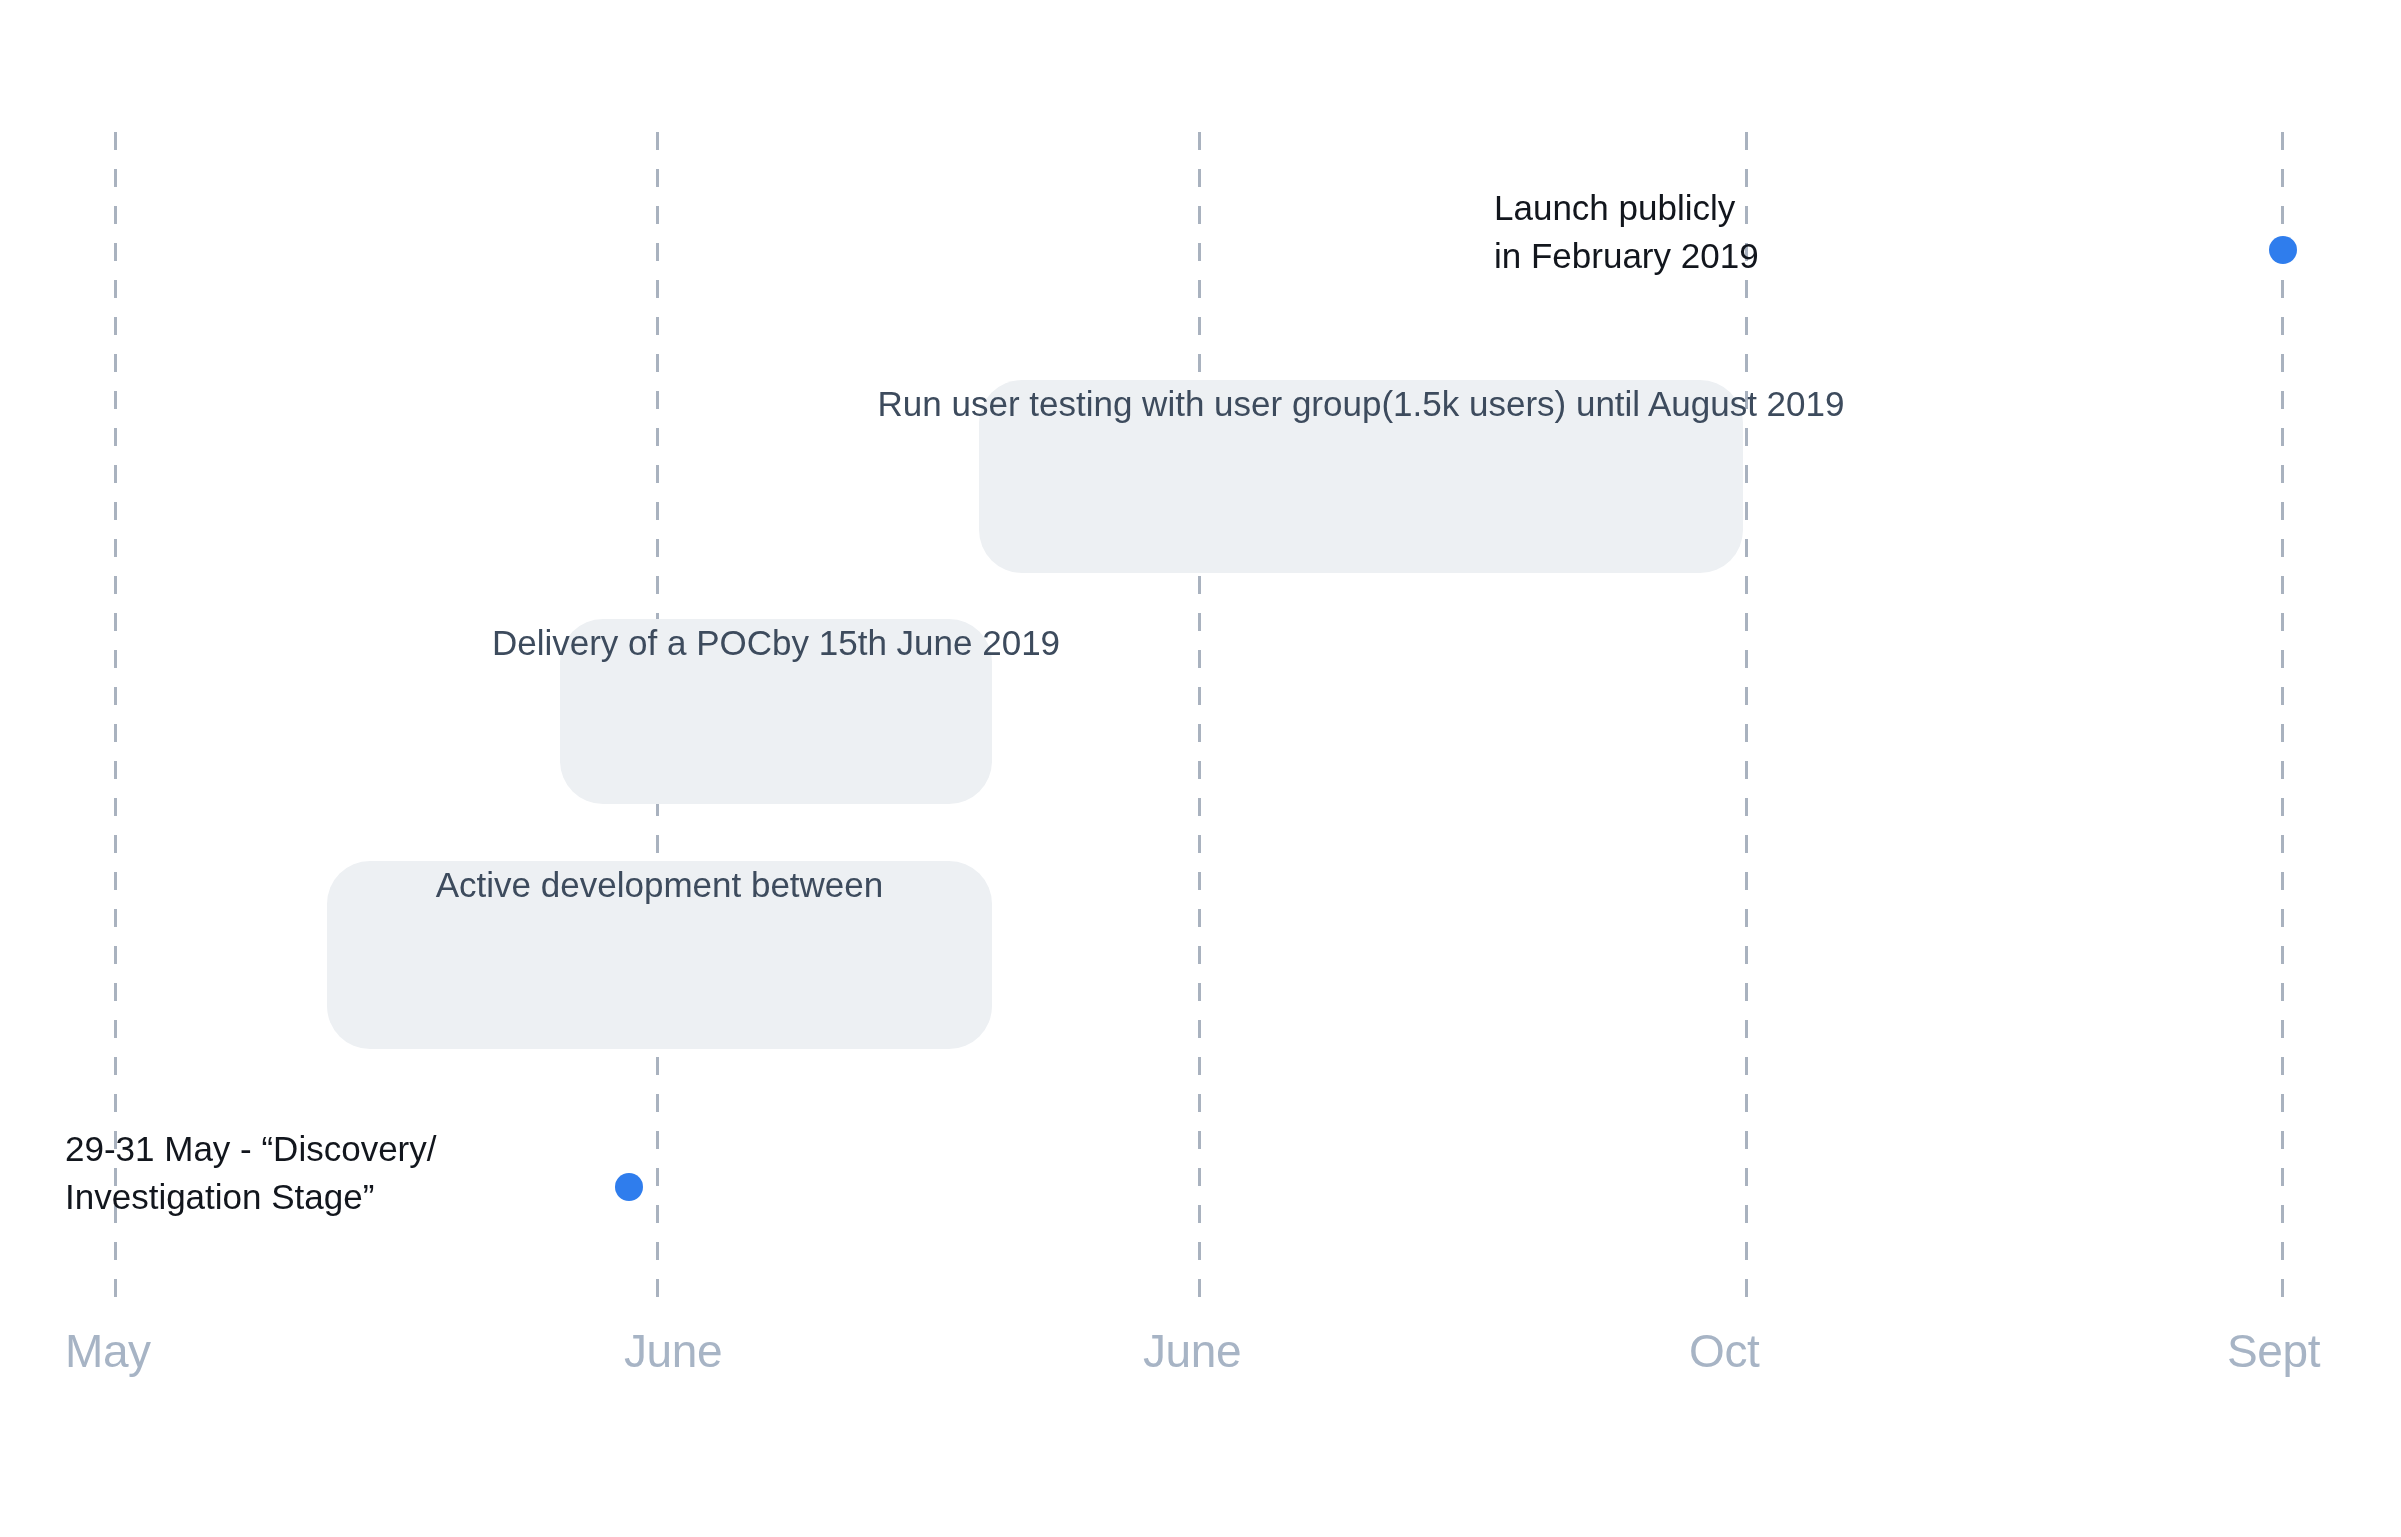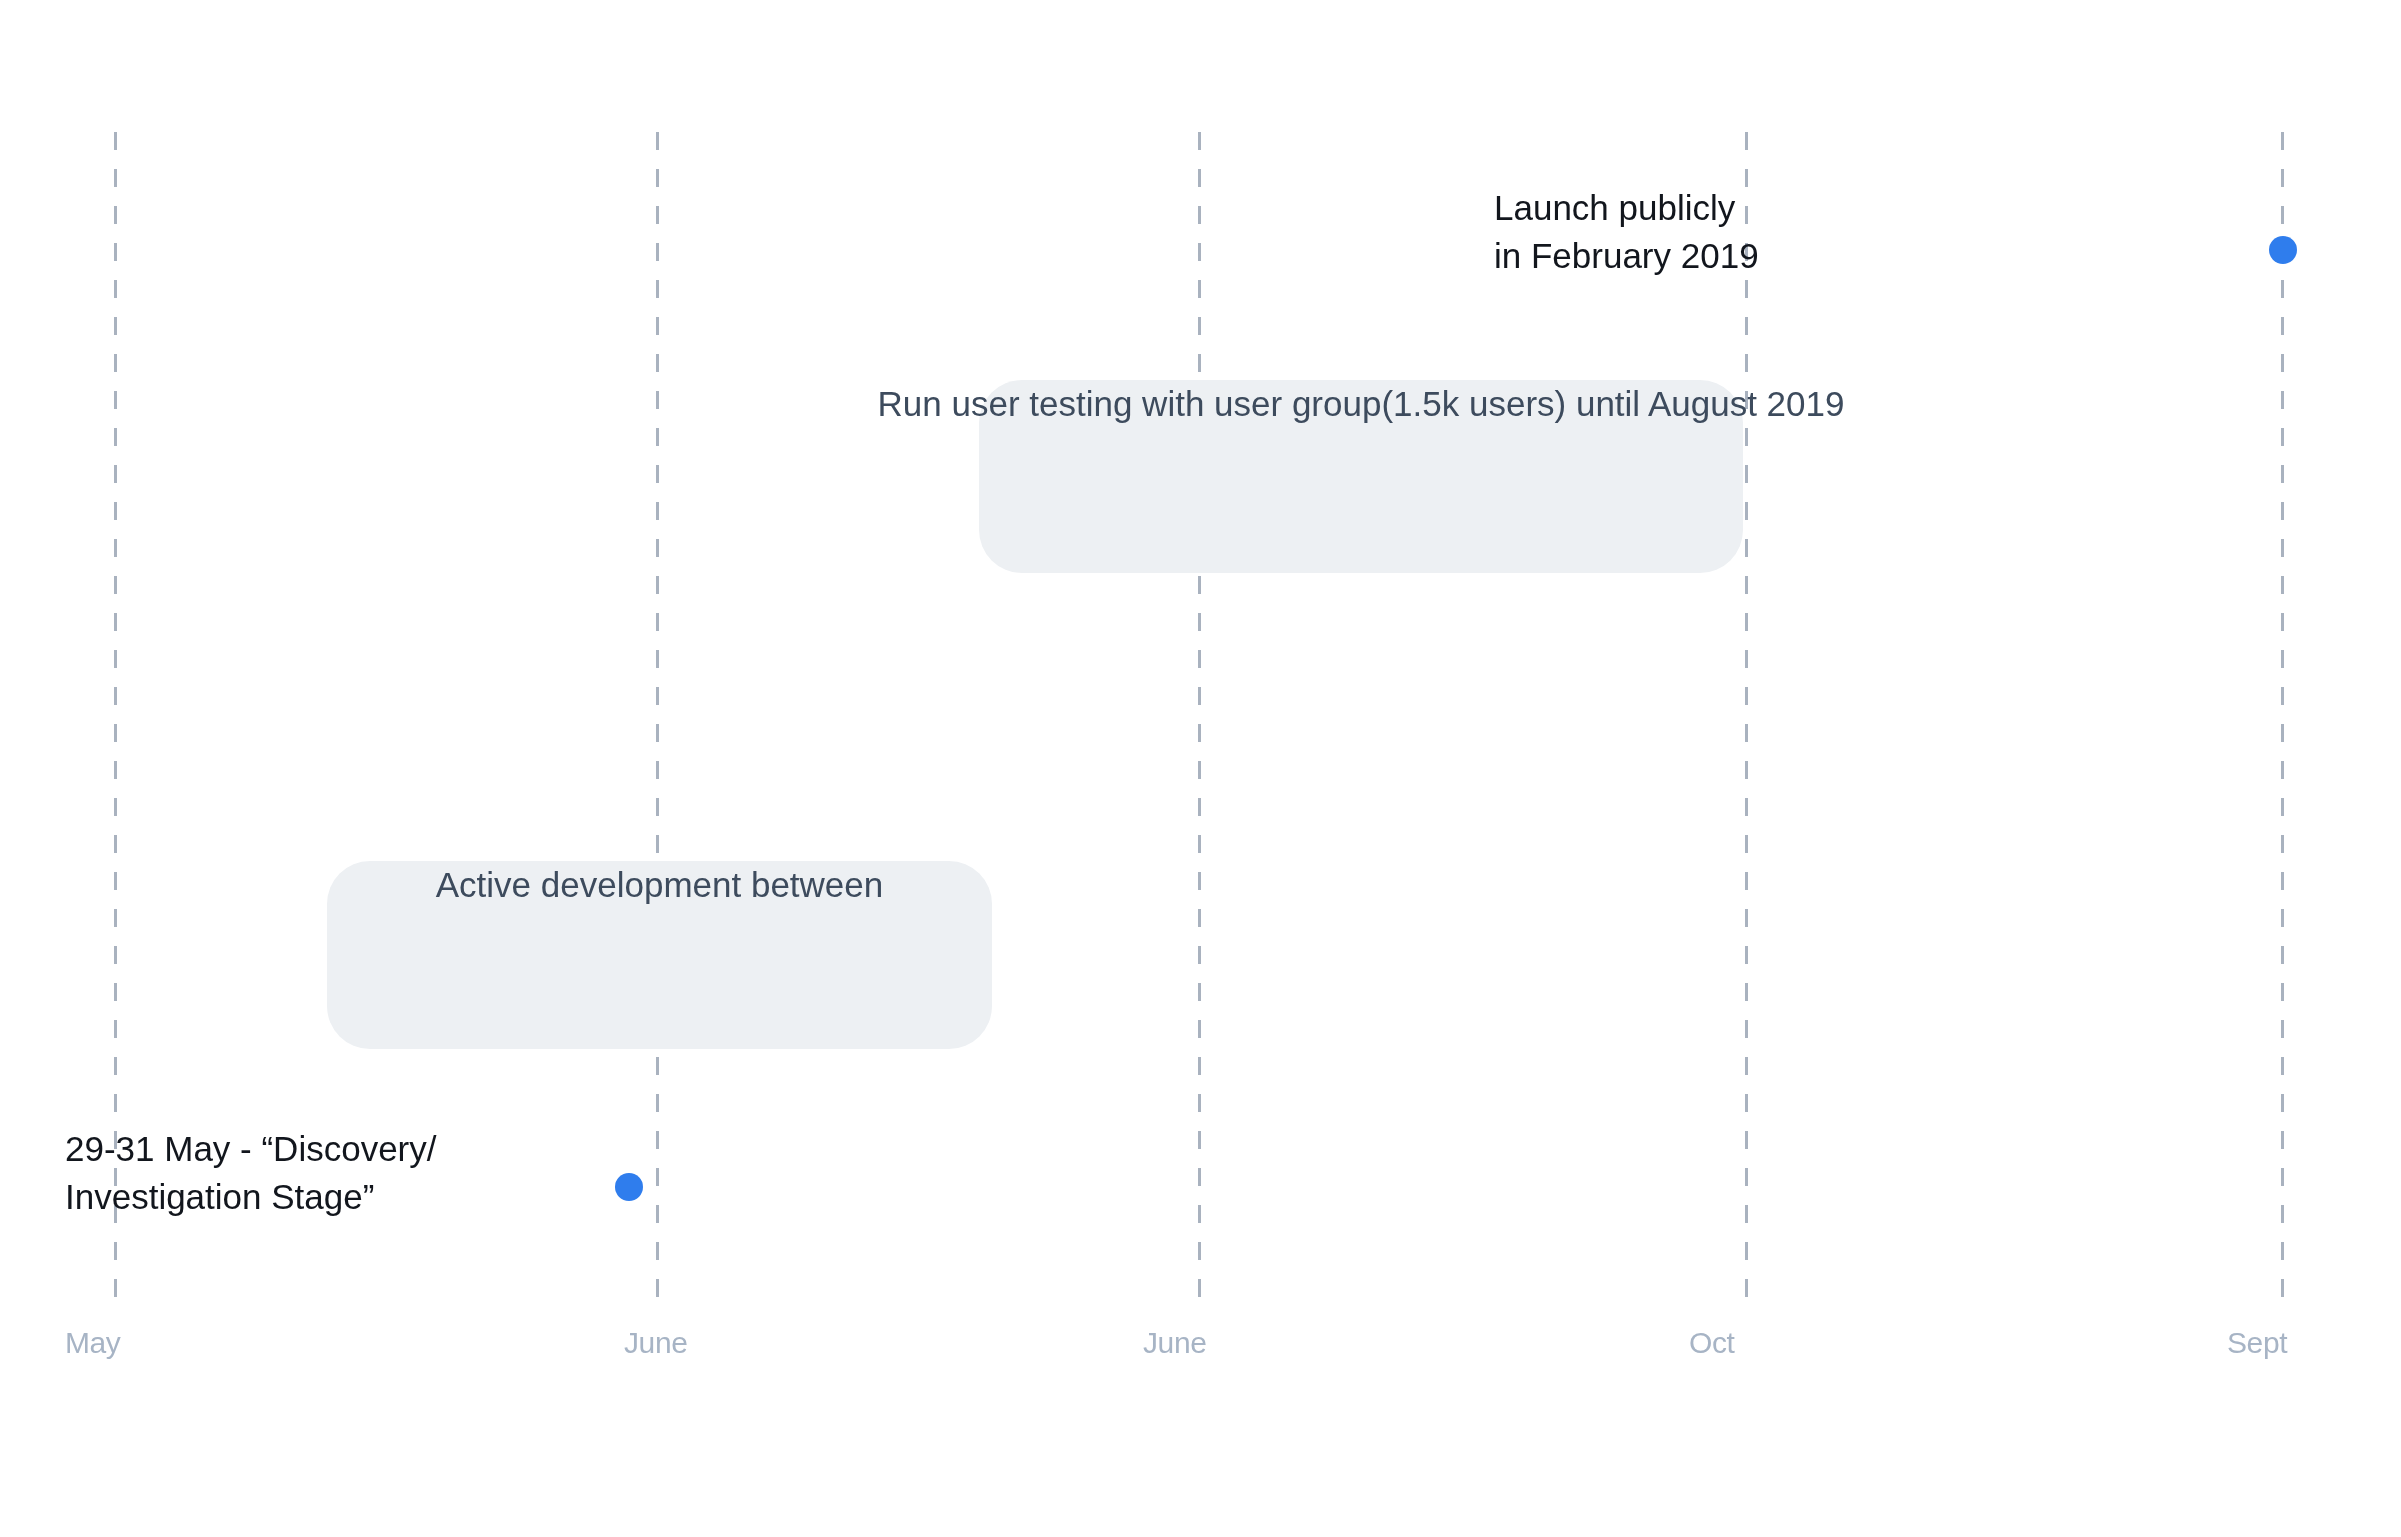--- a/index.html
+++ b/index.html
@@ -34,21 +34,21 @@
       rgba(255,255,255,0) 37px
     );
     background-size: 2.9px 37px;
     background-repeat: repeat-y;
   }
 
   
   .month-label {
     position: absolute;
     top: 1328px;
-    font-size: 30px;
+    font-size: 46px;
     line-height: 1;
     color: #a7b4c5;
     letter-spacing: -0.4px;
     white-space: nowrap;
   }
 
   
   .bubble {
     position: absolute;
     box-sizing: border-box;
@@ -97,20 +97,24 @@
     <span class="line">Launch publicly</span>
     <span class="line">in February 2019</span>
   </div>
   <div class="dot" style="left:2269px; top:236px; width:28px; height:28px;"></div>
 
   <div class="bubble" style="left:979px; top:380px; width:764px; height:193px; padding:0 38px;">
     <span class="line">Run user testing with user group</span>
     <span class="line">(1.5k users) until August 2019</span>
   </div>
 
+  <div class="bubble" style="left:560px; top:619px; width:432px; height:185px; padding:0 38px;">
+    <span class="line">Delivery of a POC</span>
+    <span class="line">by 15th June 2019</span>
+  </div>
 
   <div class="bubble" style="left:327px; top:861px; width:665px; height:188px; padding:0 22px;">
     <span class="line">Active development between</span>
   </div>
 
   <div class="plain-note" style="left:65px; top:1125px;">
     <span class="line">29-31 May - “Discovery/</span>
     <span class="line">Investigation Stage”</span>
   </div>
   <div class="dot" style="left:615px; top:1173px; width:28px; height:28px;"></div>

